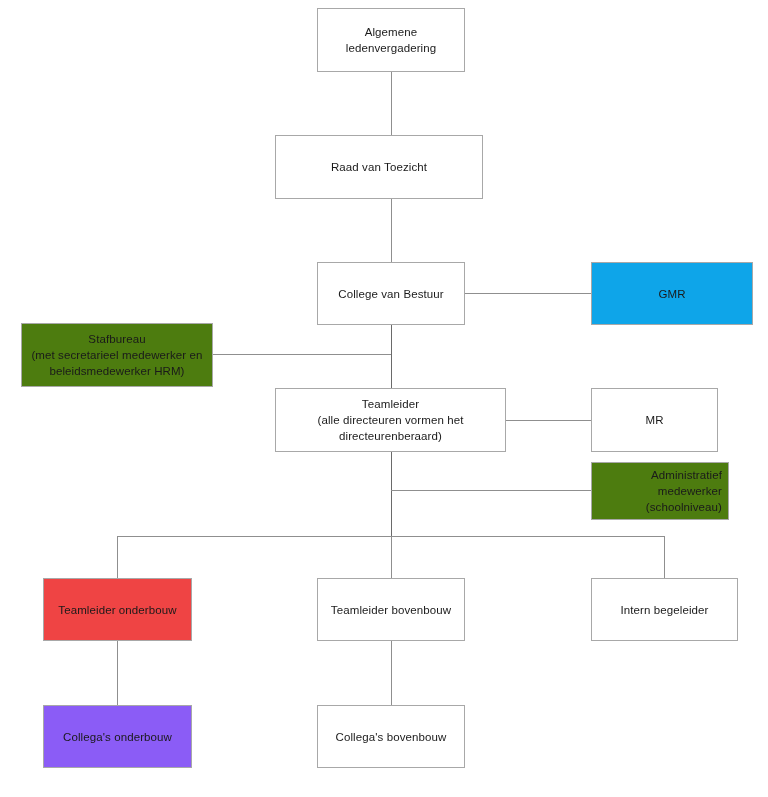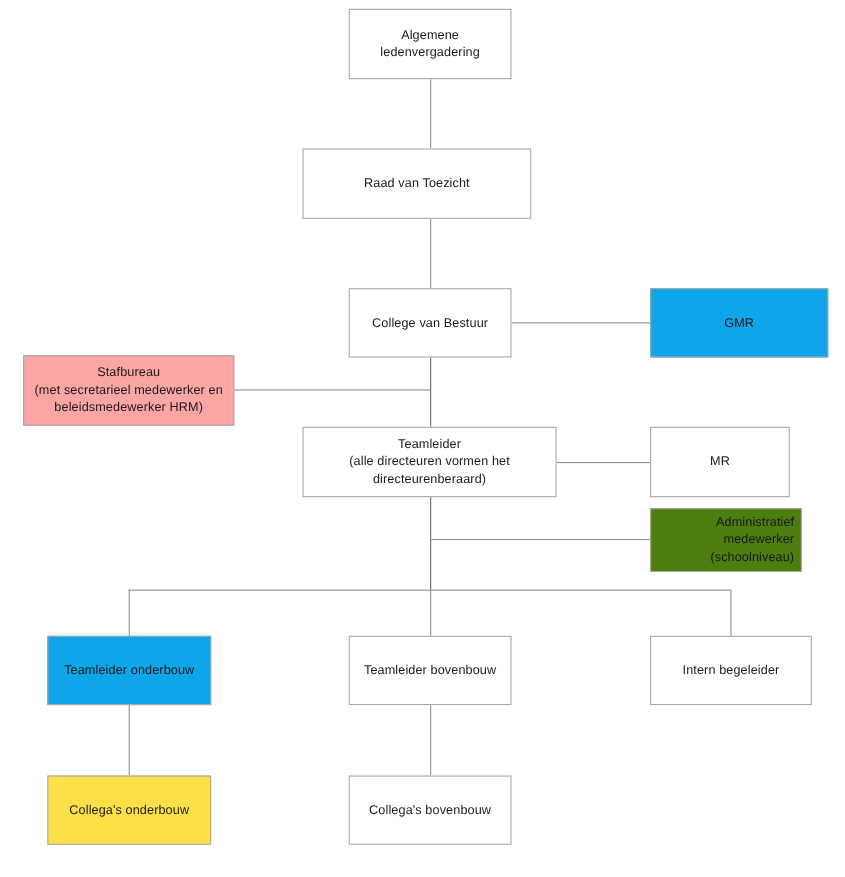--- a/index.html
+++ b/index.html
@@ -71,45 +71,45 @@
     </div>
     <div class="node" style="left: 275px; top: 135px; width: 208px; height: 64px; border-color: rgb(168, 168, 168); background: rgb(255, 255, 255);">
       <span class="node-label" style="color: rgb(26, 26, 26);">Raad van Toezicht</span>
     </div>
     <div class="node" style="left: 317px; top: 262px; width: 148px; height: 63px; border-color: rgb(168, 168, 168); background: rgb(255, 255, 255); text-align: right;">
       <span class="node-label" style="color: rgb(26, 26, 26);">College van Bestuur</span>
     </div>
     <div class="node" style="left: 591px; top: 262px; width: 162px; height: 63px; border-color: rgb(168, 168, 168); background: #0ea5e9;">
       <span class="node-label" style="color: rgb(26, 26, 26);">GMR</span>
     </div>
-    <div class="node" style="left: 21px; top: 323px; width: 192px; height: 64px; border-color: rgb(168, 168, 168); background: #fca5a5;">
+    <div class="node" style="left: 21px; top: 323px; width: 192px; height: 64px; border-color: rgb(168, 168, 168); background: #4d7c0f;">
       <span class="node-label" style="color: rgb(26, 26, 26);">Stafbureau
 (met secretarieel medewerker en
 beleidsmedewerker HRM)</span>
     </div>
     <div class="node" style="left: 275px; top: 388px; width: 231px; height: 64px; border-color: rgb(168, 168, 168); background: rgb(255, 255, 255);">
       <span class="node-label" style="color: rgb(26, 26, 26);">Teamleider
 (alle directeuren vormen het
 directeurenberaard)</span>
     </div>
     <div class="node" style="left: 591px; top: 388px; width: 127px; height: 64px; border-color: rgb(168, 168, 168); background: rgb(255, 255, 255);">
       <span class="node-label" style="color: rgb(26, 26, 26);">MR</span>
     </div>
     <div class="node" style="left: 591px; top: 462px; width: 138px; height: 58px; border-color: rgb(168, 168, 168); background: #4d7c0f; text-align: right;">
       <span class="node-label" style="color: rgb(26, 26, 26);">Administratief medewerker
 (schoolniveau)</span>
     </div>
-    <div class="node" style="left: 43px; top: 578px; width: 149px; height: 63px; border-color: rgb(168, 168, 168); background: #0ea5e9;">
+    <div class="node" style="left: 43px; top: 578px; width: 149px; height: 63px; border-color: rgb(168, 168, 168); background: #ef4444;">
       <span class="node-label" style="color: rgb(26, 26, 26);">Teamleider onderbouw</span>
     </div>
     <div class="node" style="left: 317px; top: 578px; width: 148px; height: 63px; border-color: rgb(168, 168, 168); background: rgb(255, 255, 255);">
       <span class="node-label" style="color: rgb(26, 26, 26);">Teamleider bovenbouw</span>
     </div>
     <div class="node" style="left: 591px; top: 578px; width: 147px; height: 63px; border-color: rgb(168, 168, 168); background: rgb(255, 255, 255);">
       <span class="node-label" style="color: rgb(26, 26, 26);">Intern begeleider</span>
     </div>
-    <div class="node" style="left: 43px; top: 705px; width: 149px; height: 63px; border-color: rgb(168, 168, 168); background: #fde047;">
+    <div class="node" style="left: 43px; top: 705px; width: 149px; height: 63px; border-color: rgb(168, 168, 168); background: #8b5cf6;">
       <span class="node-label" style="color: rgb(26, 26, 26);">Collega's onderbouw</span>
     </div>
     <div class="node" style="left: 317px; top: 705px; width: 148px; height: 63px; border-color: rgb(168, 168, 168); background: rgb(255, 255, 255);">
       <span class="node-label" style="color: rgb(26, 26, 26);">Collega's bovenbouw</span>
     </div>
   </div>
 
 </body></html>

